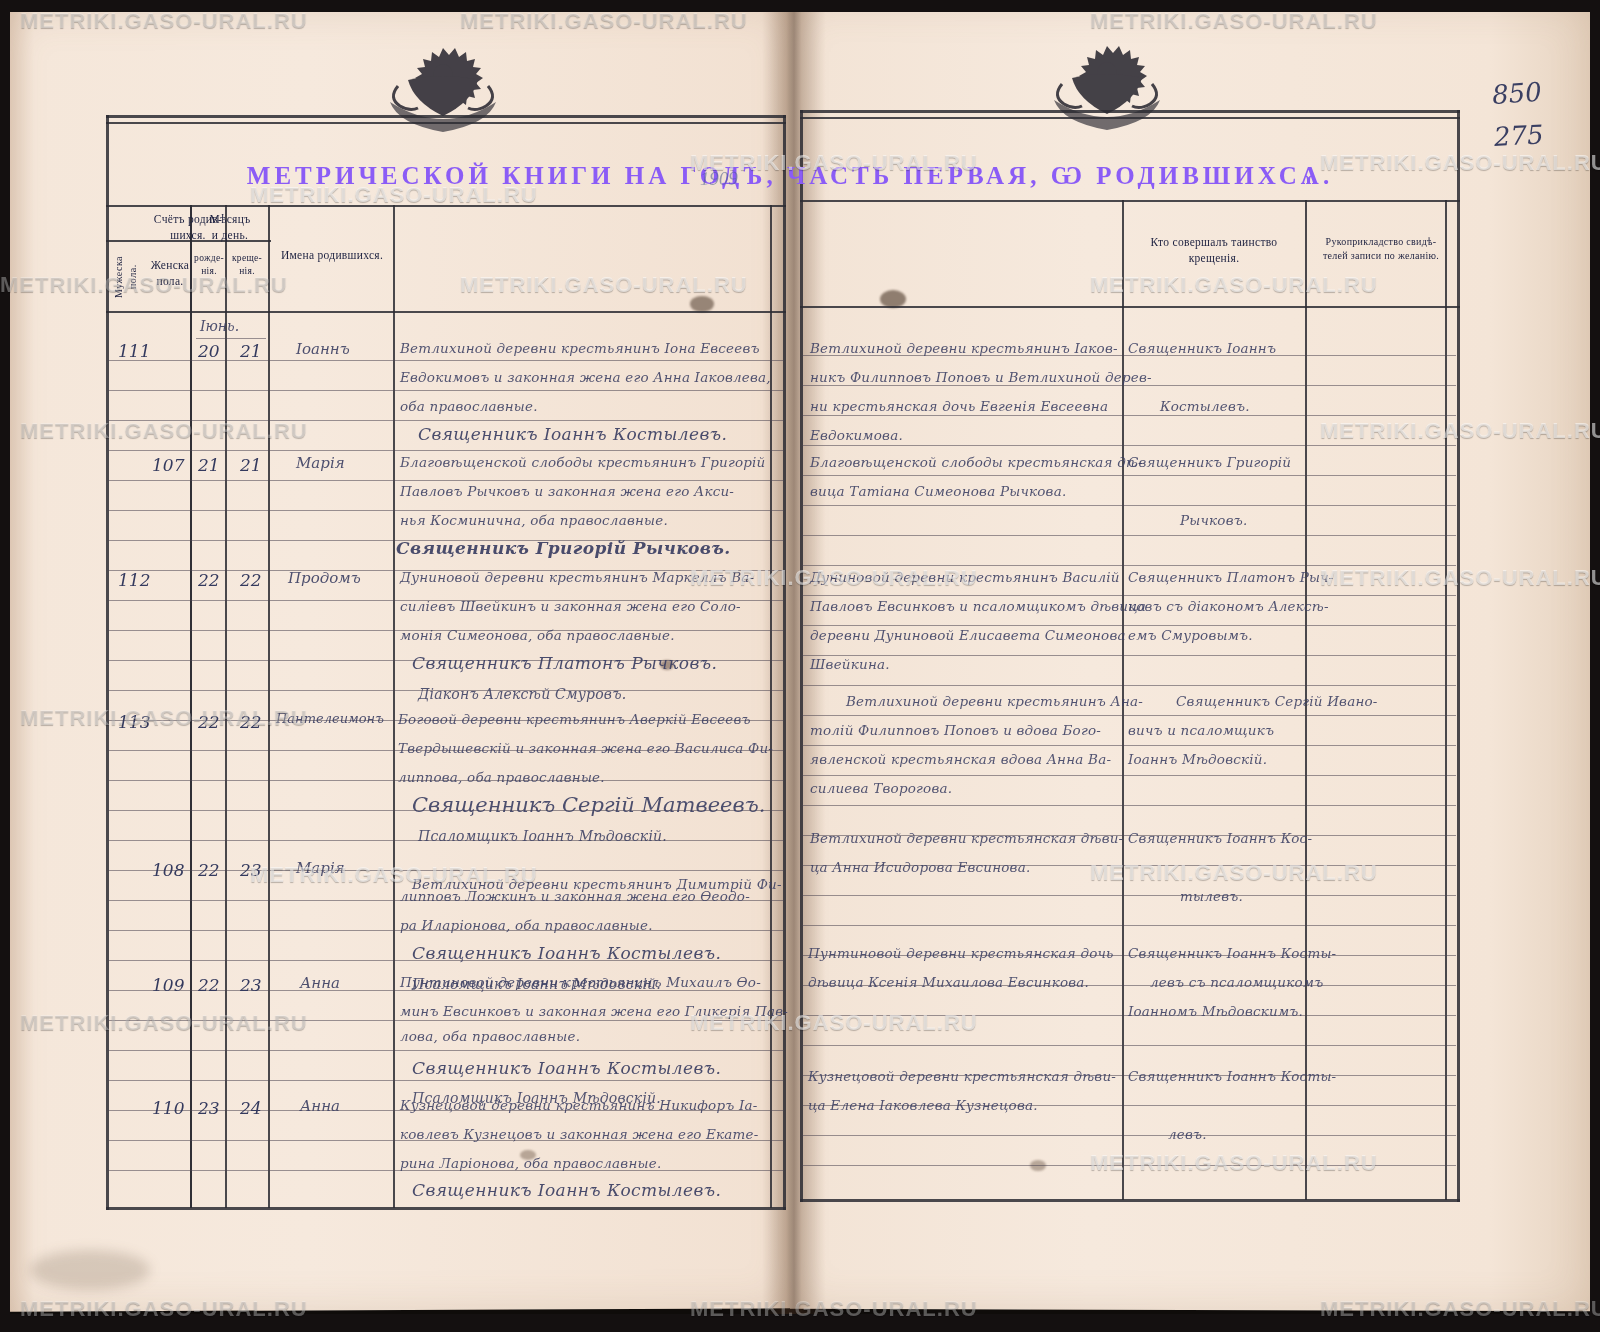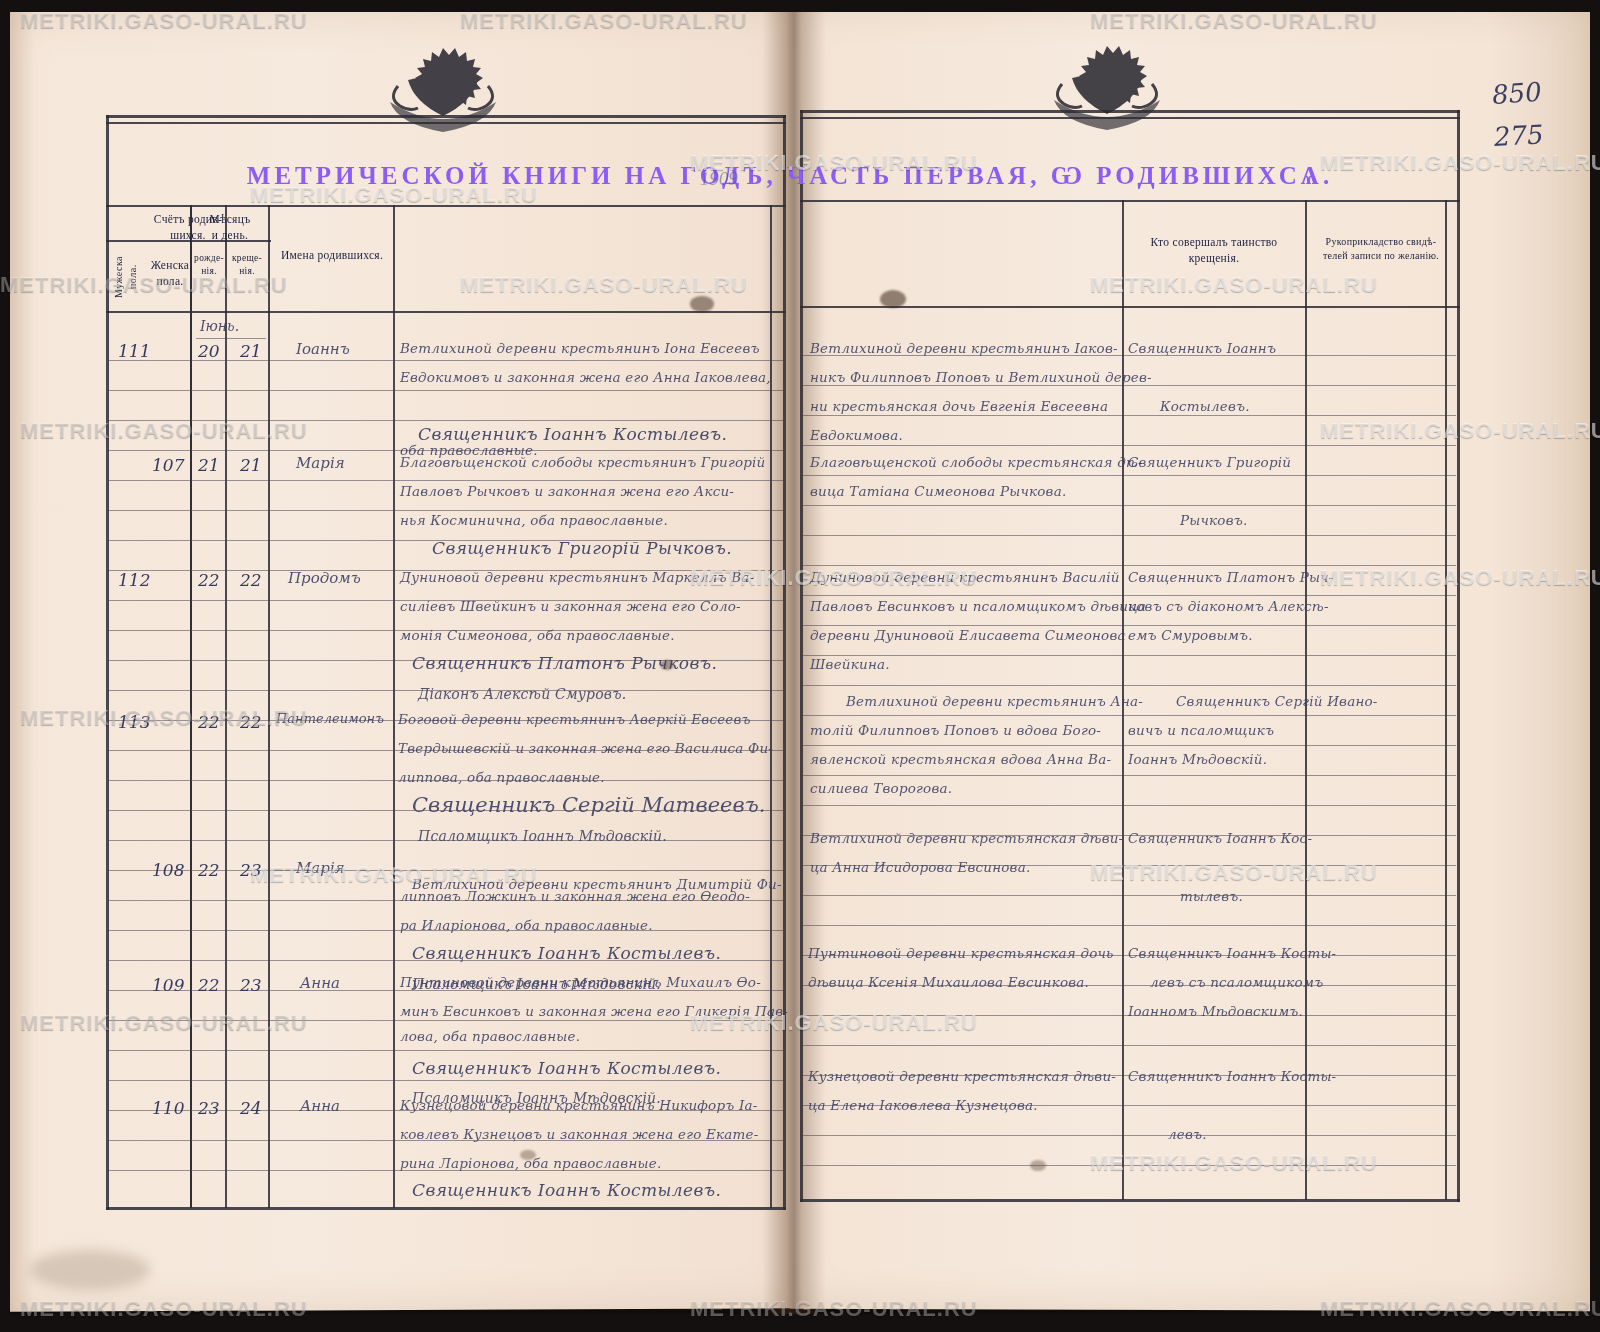--- a/index.html
+++ b/index.html
@@ -333,40 +333,40 @@
   <div class="rule light" style="position:absolute;left:196px;top:338px;width:70px;height:1px;"></div>
 
   <div>
     <div class="hw num" style="left:118px;top:341px;">111</div>
     <div class="hw num" style="left:158px;top:341px;"></div>
     <div class="hw num" style="left:198px;top:341px;">20</div>
     <div class="hw num" style="left:240px;top:341px;">21</div>
     <div class="hw name" style="left:296px;top:340px;">Іоаннъ</div>
     <div class="hw body" style="left:400px;top:340px;">Ветлихиной деревни крестьянинъ Іона Евсеевъ</div>
     <div class="hw body" style="left:400px;top:369px;">Евдокимовъ и законная жена его Анна Іаковлева,</div>
-    <div class="hw body" style="left:400px;top:398px;margin-top:44px;">оба православные.</div>
+    <div class="hw body" style="left:400px;top:398px;">оба православные.</div>
     <div class="hw sig" style="left:418px;top:424px;">Священникъ Іоаннъ Костылевъ.</div>
     <div class="hw body" style="left:810px;top:340px;">Ветлихиной деревни крестьянинъ Іаков-</div>
     <div class="hw body" style="left:810px;top:369px;">никъ Филипповъ Поповъ и Ветлихиной дерев-</div>
     <div class="hw body" style="left:810px;top:398px;">ни крестьянская дочь Евгенія Евсеевна</div>
     <div class="hw body" style="left:810px;top:427px;">Евдокимова.</div>
     <div class="hw body" style="left:1128px;top:340px;">Священникъ Іоаннъ</div>
     <div class="hw body" style="left:1160px;top:398px;">Костылевъ.</div>
   </div>
 
   <div>
     <div class="hw num" style="left:118px;top:455px;"></div>
     <div class="hw num" style="left:152px;top:455px;">107</div>
     <div class="hw num" style="left:198px;top:455px;">21</div>
     <div class="hw num" style="left:240px;top:455px;">21</div>
     <div class="hw name" style="left:296px;top:454px;">Марія</div>
     <div class="hw body" style="left:400px;top:454px;">Благовѣщенской слободы крестьянинъ Григорій</div>
     <div class="hw body" style="left:400px;top:483px;">Павловъ Рычковъ и законная жена его Акси-</div>
     <div class="hw body" style="left:400px;top:512px;">нья Косминична, оба православные.</div>
-    <div class="hw sig" style="left:432px;top:538px;">Священникъ Григорій Рычковъ.</div>
+    <div class="hw sig" style="left:396px;top:538px;font-weight:bold;">Священникъ Григорій Рычковъ.</div>
     <div class="hw body" style="left:810px;top:454px;">Благовѣщенской слободы крестьянская дѣ-</div>
     <div class="hw body" style="left:810px;top:483px;">вица Татіана Симеонова Рычкова.</div>
     <div class="hw body" style="left:1128px;top:454px;">Священникъ Григорій</div>
     <div class="hw body" style="left:1180px;top:512px;">Рычковъ.</div>
   </div>
 
   <div>
     <div class="hw num" style="left:118px;top:570px;">112</div>
     <div class="hw num" style="left:158px;top:570px;"></div>
     <div class="hw num" style="left:198px;top:570px;">22</div>

